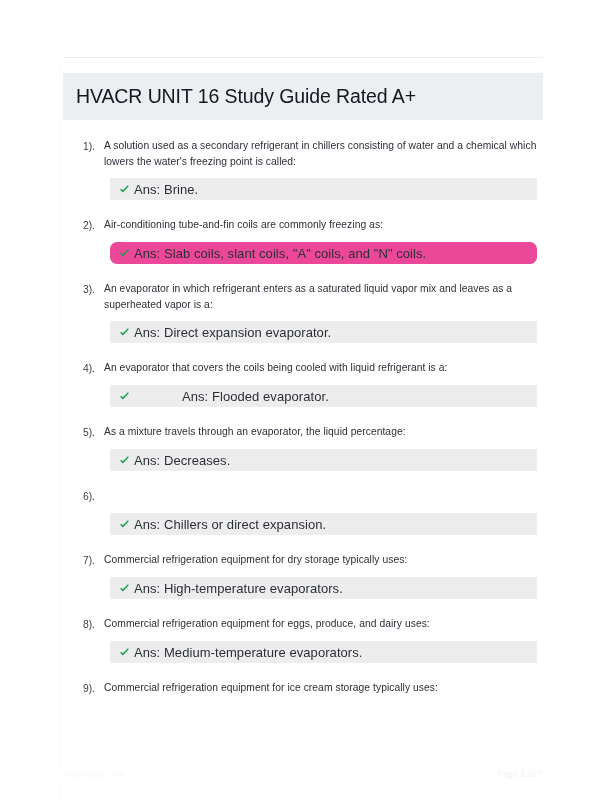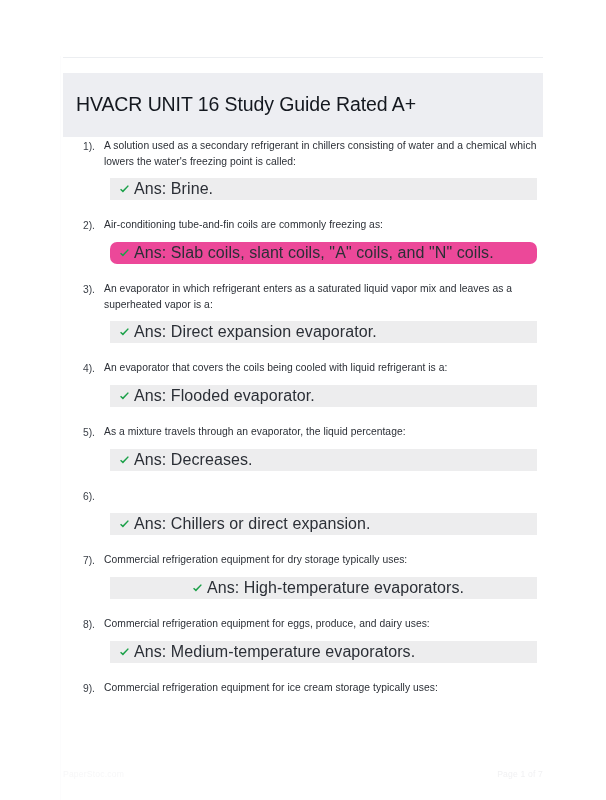--- a/index.html
+++ b/index.html
@@ -48,21 +48,21 @@
     height: 1px;
     background: #eceef1;
   }
 
   
   .title-band {
     position: absolute;
     left: 63px;
     top: 73px;
     width: 480px;
-    height: 64px;
+    height: 47px;
     background: #edeef2;
     display: flex;
     align-items: center;
     padding-left: 13px;
   }
 
   .doc-title {
     font-size: 19.5px;
     font-weight: 400;
     color: #14181f;
@@ -124,21 +124,21 @@
 
   .check-icon {
     flex: 0 0 auto;
     width: 11px;
     height: 11px;
     margin-right: 4px;
     display: block;
   }
 
   .ans-text {
-    font-size: 16px;
+    font-size: 13px;
     color: #2b2f36;
     line-height: 1;
     letter-spacing: 0.005em;
     white-space: nowrap;
   }
 
   
   .footer {
     position: absolute;
     left: 63px;
@@ -208,21 +208,21 @@
             <path d="M1.2 6.3 L4.3 9.2 L10.8 2.2 L9.6 1.3 L4.2 6.9 L2.2 5.2 Z" fill="#1aa048"></path>
           </svg>
           <div class="ans-text">Ans: Direct expansion evaporator.</div>
         </div>
       </div>
       <div class="qa-item">
         <div class="q-row">
           <div class="q-num">4).</div>
           <div class="q-text">An evaporator that covers the coils being cooled with liquid refrigerant is a:</div>
         </div>
-        <div class="ans-box" style="background: rgb(237, 237, 238);">
+        <div class="ans-box" style="background: rgb(237, 237, 238); gap: 48px;">
           <svg class="check-icon" viewBox="0 0 12 12">
             <path d="M1.2 6.3 L4.3 9.2 L10.8 2.2 L9.6 1.3 L4.2 6.9 L2.2 5.2 Z" fill="#1aa048"></path>
           </svg>
           <div class="ans-text">Ans: Flooded evaporator.</div>
         </div>
       </div>
       <div class="qa-item">
         <div class="q-row">
           <div class="q-num">5).</div>
           <div class="q-text">As a mixture travels through an evaporator, the liquid percentage:</div>
@@ -243,21 +243,21 @@
             <path d="M1.2 6.3 L4.3 9.2 L10.8 2.2 L9.6 1.3 L4.2 6.9 L2.2 5.2 Z" fill="#1aa048"></path>
           </svg>
           <div class="ans-text">Ans: Chillers or direct expansion.</div>
         </div>
       </div>
       <div class="qa-item">
         <div class="q-row">
           <div class="q-num">7).</div>
           <div class="q-text">Commercial refrigeration equipment for dry storage typically uses:</div>
         </div>
-        <div class="ans-box" style="background: rgb(237, 237, 238); justify-content: center;">
+        <div class="ans-box" style="background: rgb(237, 237, 238);">
           <svg class="check-icon" viewBox="0 0 12 12">
             <path d="M1.2 6.3 L4.3 9.2 L10.8 2.2 L9.6 1.3 L4.2 6.9 L2.2 5.2 Z" fill="#1aa048"></path>
           </svg>
           <div class="ans-text">Ans: High-temperature evaporators.</div>
         </div>
       </div>
       <div class="qa-item">
         <div class="q-row">
           <div class="q-num">8).</div>
           <div class="q-text">Commercial refrigeration equipment for eggs, produce, and dairy uses:</div>

